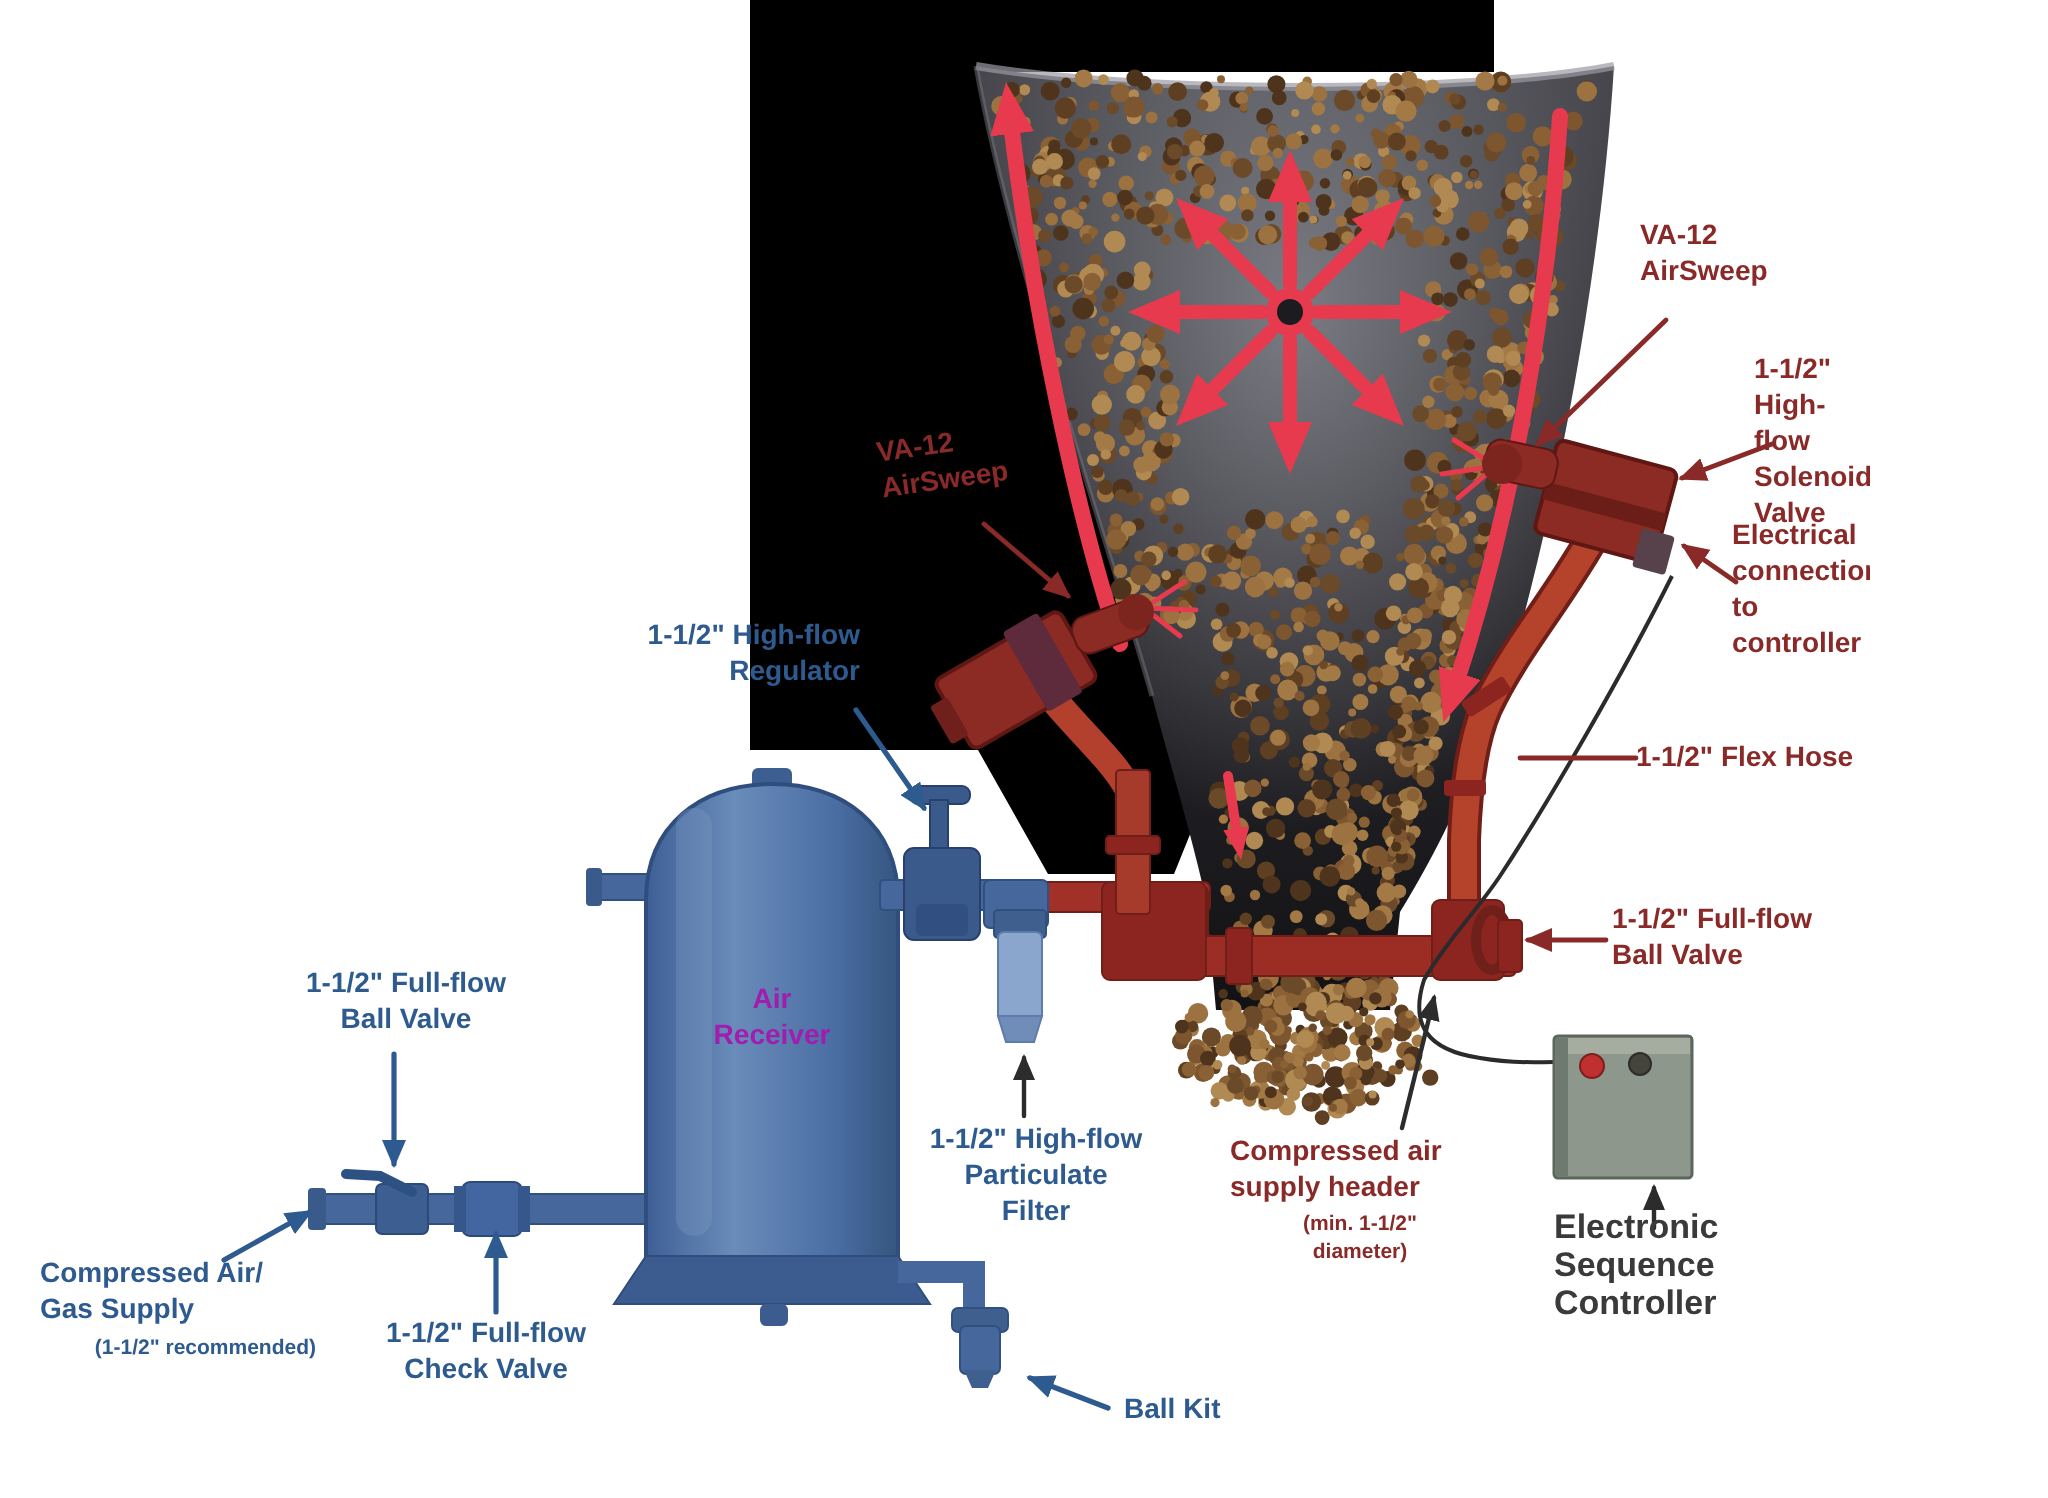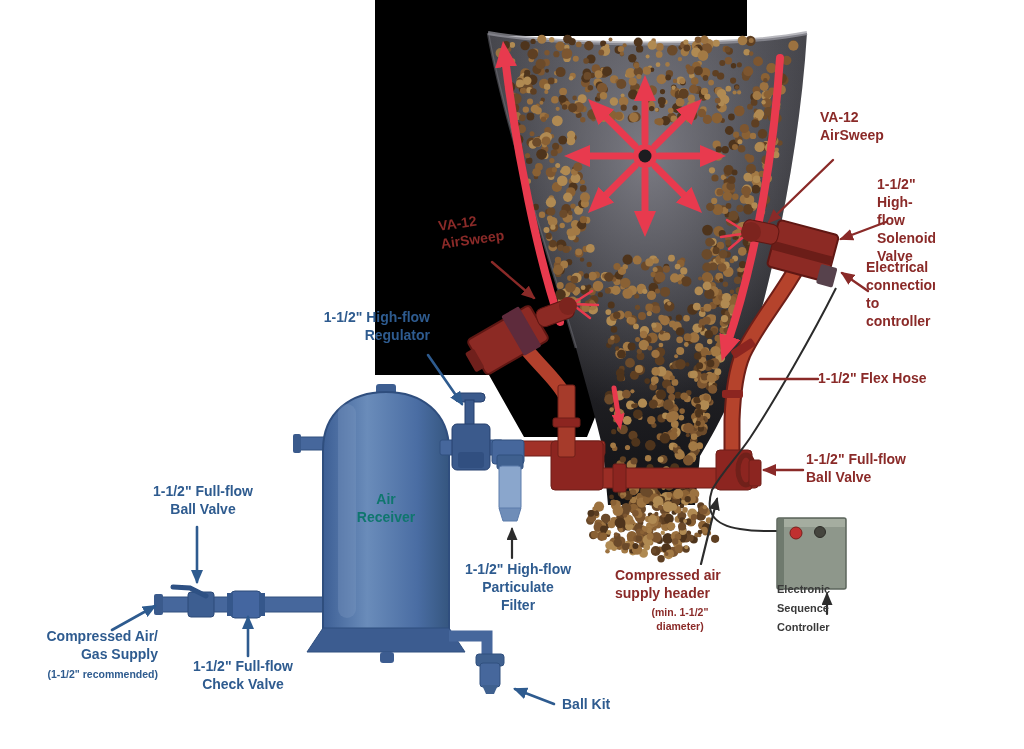--- a/index.html
+++ b/index.html
@@ -3,21 +3,21 @@
 <meta charset="utf-8">
 <style>
   html,body{margin:0;padding:0;background:#fff;}
   #stage{position:relative;width:935px;height:749px;background:#ffffff;overflow:hidden;
          font-family:"Liberation Sans",sans-serif;}
   #diagram-svg{position:absolute;left:0;top:0;}
   .lbl{position:absolute;font:700 14px/18px "Liberation Sans",sans-serif;white-space:pre-line;}
   .dr{color:var(--label-dark-red,#8a2a28);}
   .bl{color:var(--label-blue,#2e5b8f);}
   .bk{color:var(--label-gray,#3a3a3a);}
-  .tank-lbl{color:#0f766e;}
+  .tank-lbl{color:#a21caf;}
   .small{font-size:10.5px;line-height:14px;}
 </style>
 </head>
 <body>
 
 <div id="stage">
 
 <svg id="diagram-svg" width="1024" height="749" viewBox="0 0 1024 749">
   <defs>
     <linearGradient id="coneG" x1="0" y1="0" x2="0" y2="1">
@@ -1510,32 +1510,32 @@
 controller</div>
 <div class="lbl dr" style="left:818px;top:369px;">1-1/2" Flex Hose</div>
 <div class="lbl dr" style="left:806px;top:450px;">1-1/2" Full-flow
 Ball Valve</div>
 <div class="lbl dr" style="left:437px;top:217px;transform:rotate(-8deg);transform-origin:0 0;">VA-12
 AirSweep</div>
 <div class="lbl bl" style="left:296px;top:308px;width:134px;text-align:right;">1-1/2" High-flow
 Regulator</div>
 <div class="lbl bl" style="left:146px;top:482px;width:114px;text-align:center;">1-1/2" Full-flow
 Ball Valve</div>
-<div class="lbl bl" style="left:20px;top:627px;width:138px;text-align:right;">Compressed Air/
+<div class="lbl bl" style="left:20px;top:627px;width:138px;text-align:left;">Compressed Air/
 Gas Supply</div>
 <div class="lbl bl small" style="left:8px;top:667px;width:150px;text-align:right;">(1-1/2" recommended)</div>
 <div class="lbl bl" style="left:188px;top:657px;width:110px;text-align:center;">1-1/2" Full-flow
 Check Valve</div>
 <div class="lbl tank-lbl" style="left:336px;top:490px;width:100px;text-align:center;">Air
 Receiver</div>
 <div class="lbl bl" style="left:454px;top:560px;width:128px;text-align:center;">1-1/2" High-flow
 Particulate
 Filter</div>
 <div class="lbl bl" style="left:562px;top:695px;">Ball Kit</div>
 <div class="lbl dr" style="left:615px;top:566px;width:130px;text-align:left;">Compressed air
 supply header</div>
 <div class="lbl dr small" style="left:615px;top:605px;width:130px;text-align:center;">(min. 1-1/2"
 diameter)</div>
-<div class="lbl bk" style="left:777px;top:580px;line-height:19px;font-size:11px;">Electronic
+<div class="lbl bk" style="left:777px;top:604px;line-height:19px;font-size:17px;">Electronic
 Sequence
 Controller</div>
 
 </div>
 
 </body></html>

